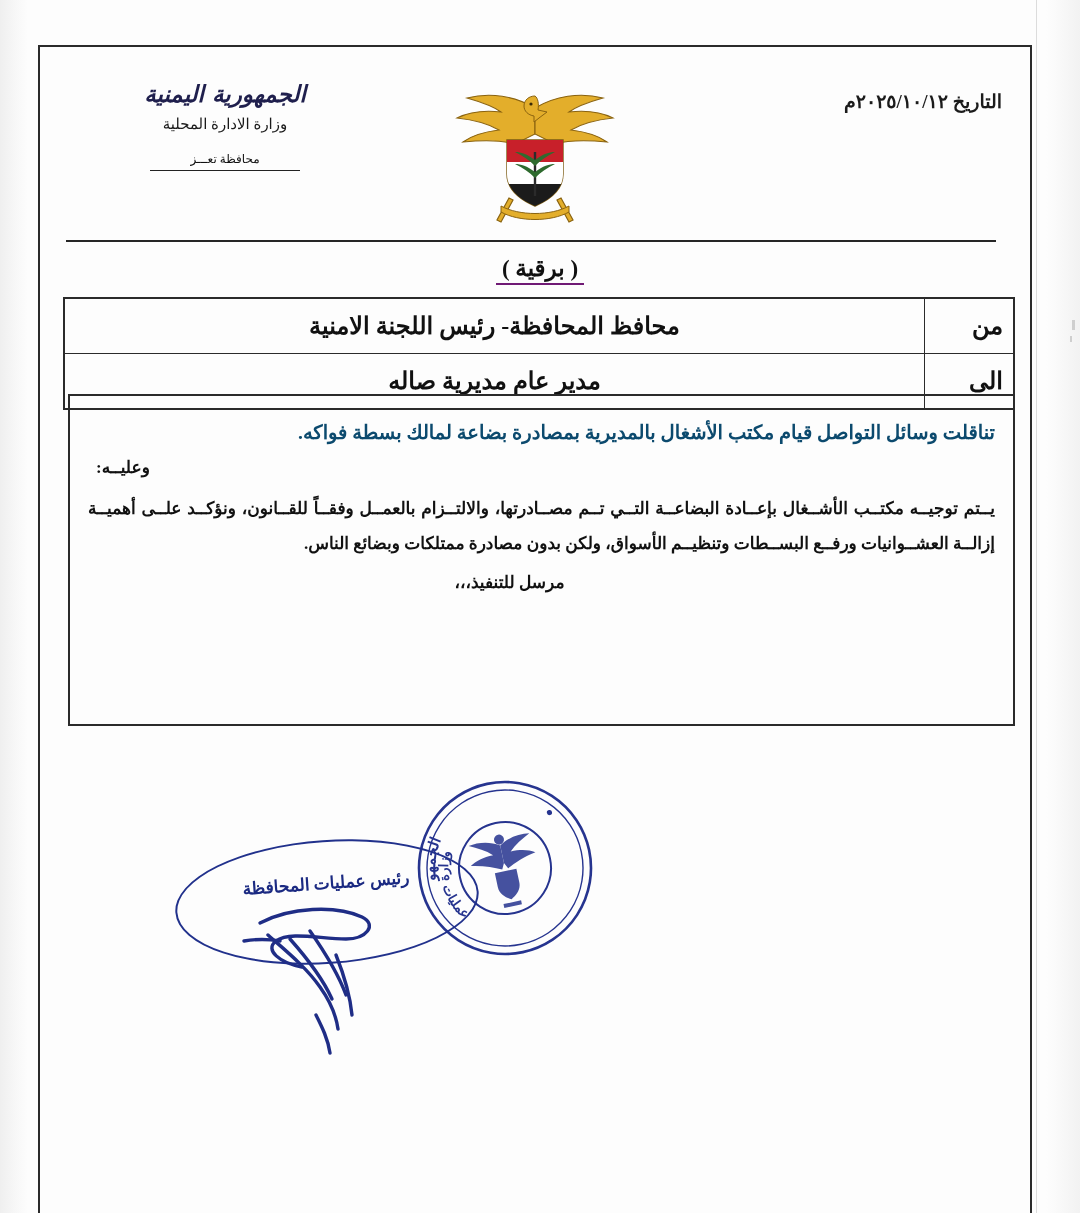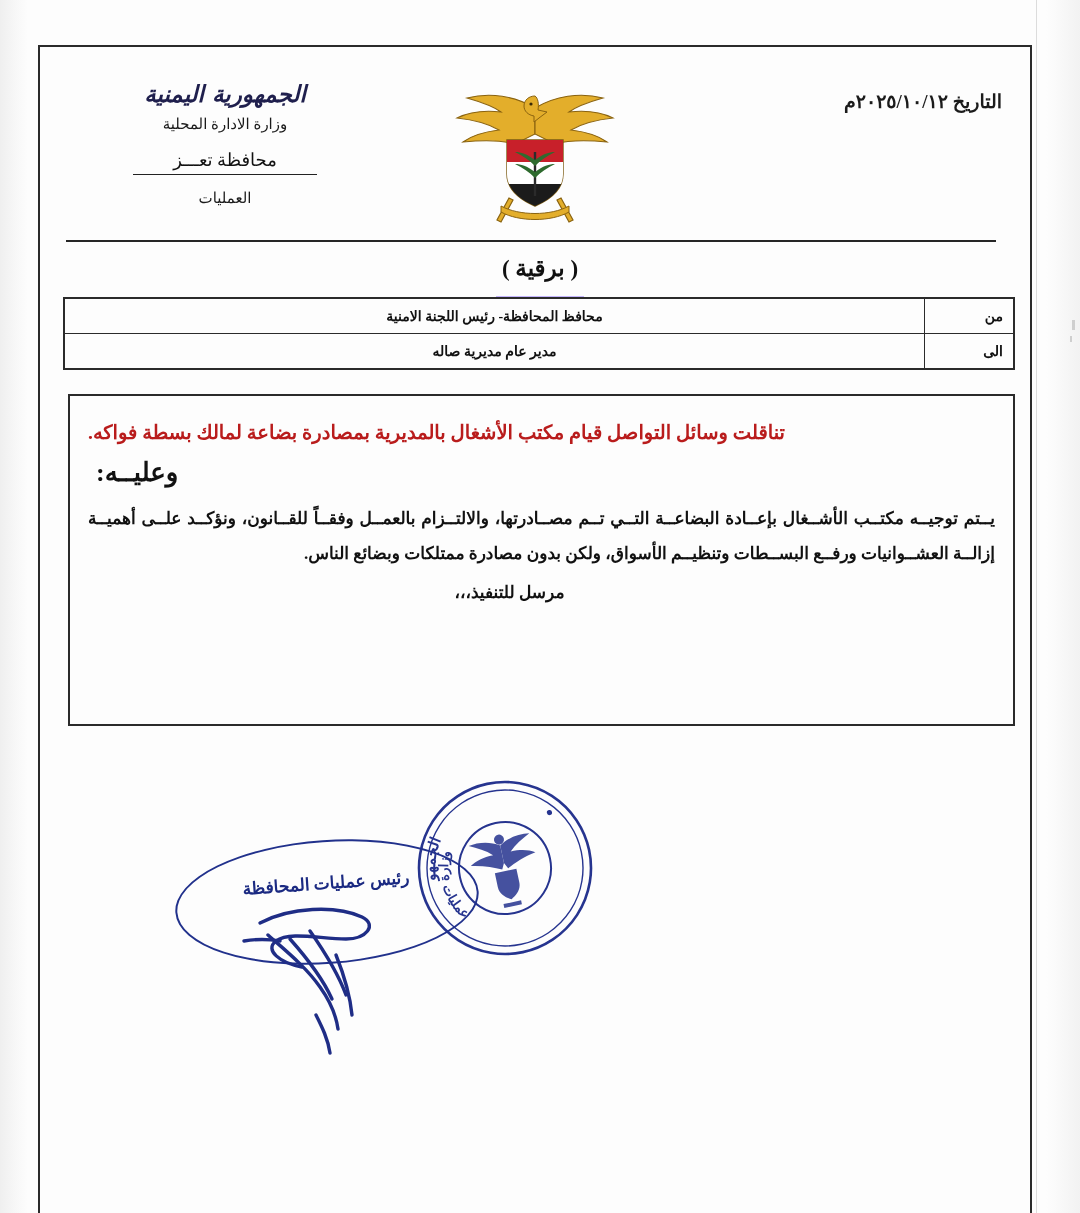--- a/index.html
+++ b/index.html
@@ -90,21 +90,21 @@
     font-style: italic;
     letter-spacing: 1px;
     margin-bottom: 8px;
   }
   .ministry {
     font-size: 15px;
     color: #1b1b1b;
     margin-bottom: 16px;
   }
   .gov {
-    font-size: 18px;
+    font-size: 12px;
     color: #111;
     display: inline-block;
     border-bottom: 1.6px solid #222;
     padding: 0 40px 3px 40px;
     margin-bottom: 14px;
   }
   .dept {
     font-size: 15px;
     color: #1b1b1b;
   }
@@ -136,40 +136,40 @@
     left: 0;
     width: 1080px;
     text-align: center;
     font-size: 23px;
     color: #111;
     font-weight: bold;
     direction: rtl;
   }
   .telegram span {
     display: inline-block;
-    border-bottom: 2px solid #c4b5fd;
-    padding: 0 6px 14px 6px;
+    border-bottom: 2px solid #701a75;
+    padding: 0 6px 1px 6px;
   }
 
   
   .fromto {
     position: absolute;
     left: 63px;
     top: 297px;
     width: 952px;
     border: 2px solid #2b2b2b;
     border-collapse: collapse;
     direction: rtl;
   }
   .fromto td {
     border: 1.5px solid #2b2b2b;
     height: 34px;
-    font-size: 14px;
-    color: #111;
-    padding: 0 10px;
+    font-size: 24px;
+    color: #111;
+    padding: 10px 10px;
   }
   .ft-label {
     width: 68px;
     text-align: right;
     font-weight: bold;
   }
   .ft-value {
     text-align: center;
     font-weight: bold;
   }
@@ -181,28 +181,28 @@
     top: 394px;
     width: 947px;
     height: 332px;
     border: 2px solid #2b2b2b;
     box-sizing: border-box;
     direction: rtl;
     padding: 22px 18px 0 18px;
   }
   .p1 {
     font-size: 19.5px;
-    color: #b91c1c;
-    text-align: left;
+    color: #0c4a6e;
+    text-align: right;
     font-weight: bold;
     margin: 0 0 10px 0;
     line-height: 1.5;
   }
   .p2 {
-    font-size: 26px;
+    font-size: 17px;
     color: #111;
     text-align: left;
     font-weight: bold;
     margin: 0 0 14px 0;
     padding-left: 8px;
   }
   .p3 {
     font-size: 17px;
     color: #111;
     text-align: justify;
@@ -331,21 +331,20 @@
       </g>
 
       <path d="M66 128 C84 138 116 138 134 128 L134 134 C116 144 84 144 66 134 Z" fill="#e3ae2b" stroke="#8a6310" stroke-width="1"></path>
     </svg>
   </div>
 
   <div class="hdr-right">
     <div class="rep-title">الجمهورية اليمنية</div>
     <div class="ministry">وزارة الادارة المحلية</div>
     <div class="gov">محافظة تعـــز</div>
-    <div class="dept">العمليات</div>
   </div>
 </div>
 
 <div class="hdr-rule"></div>
 
 <div class="telegram">
   <span>( برقية )</span>
 </div>
 
 <table class="fromto">

